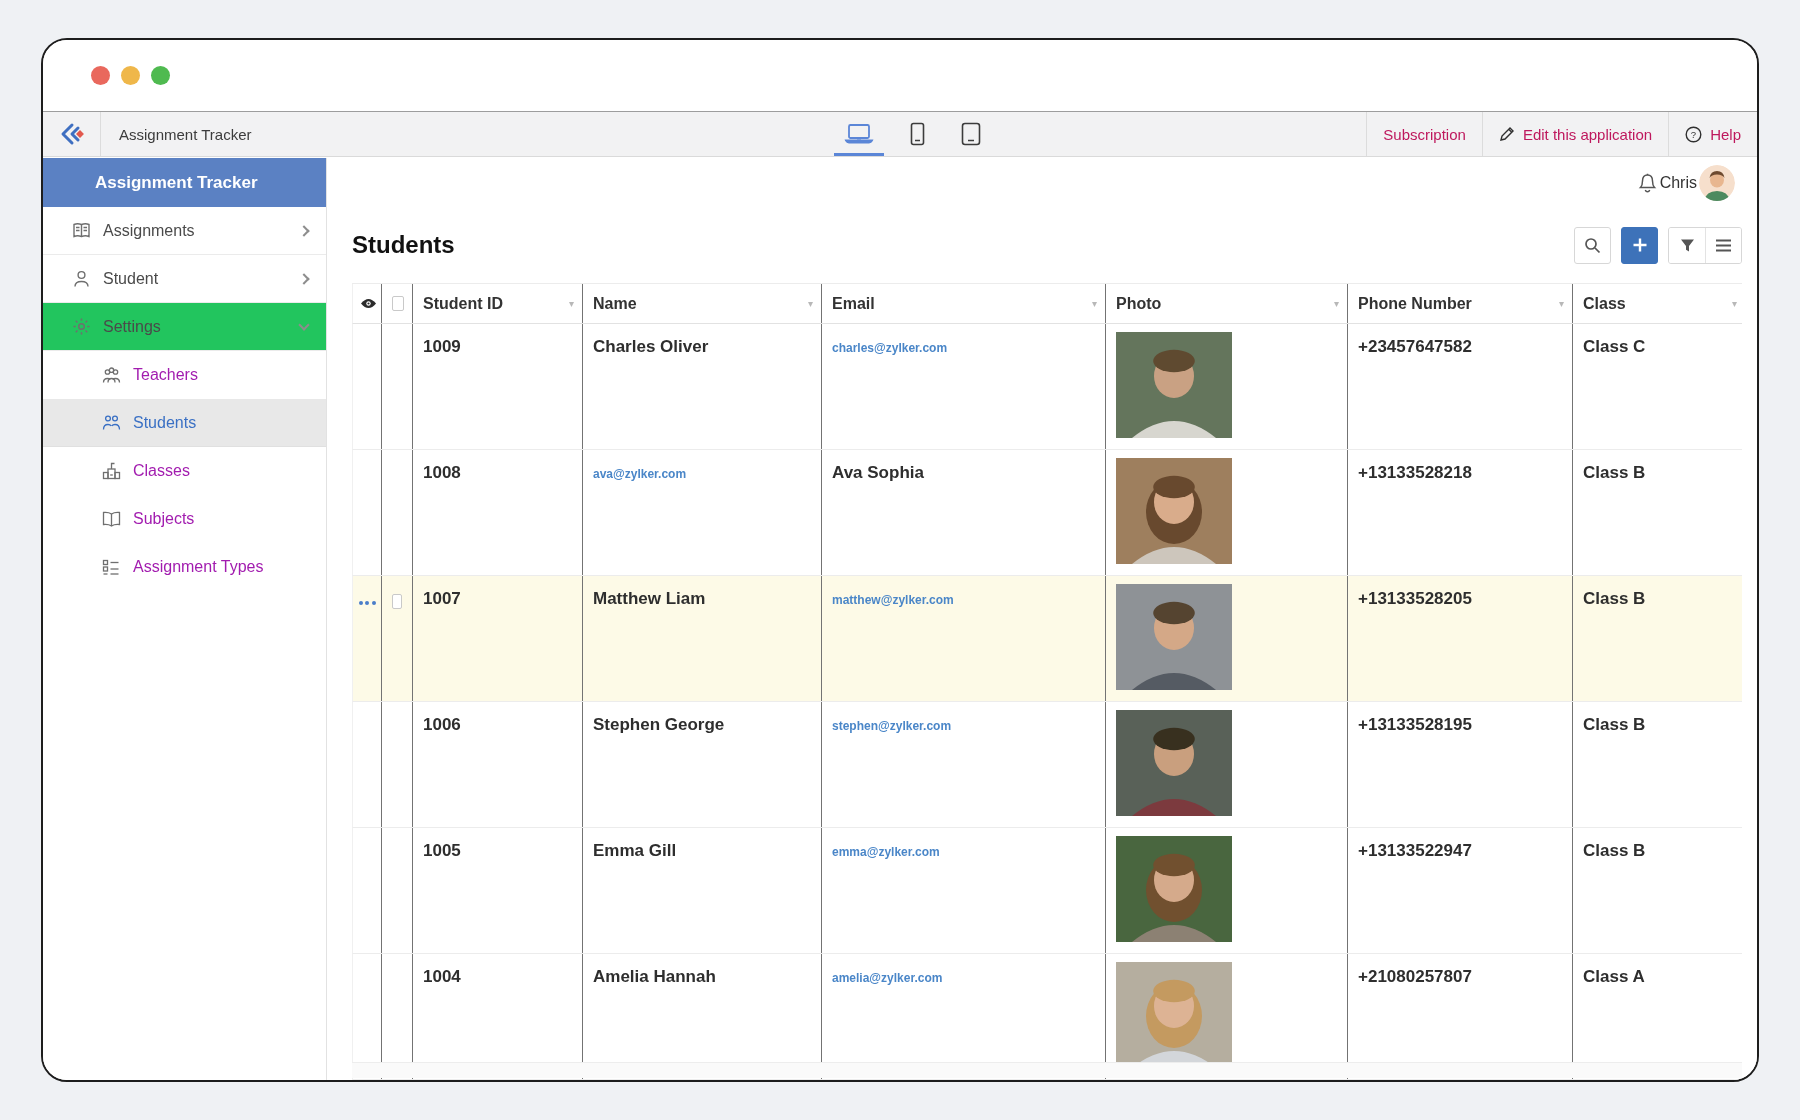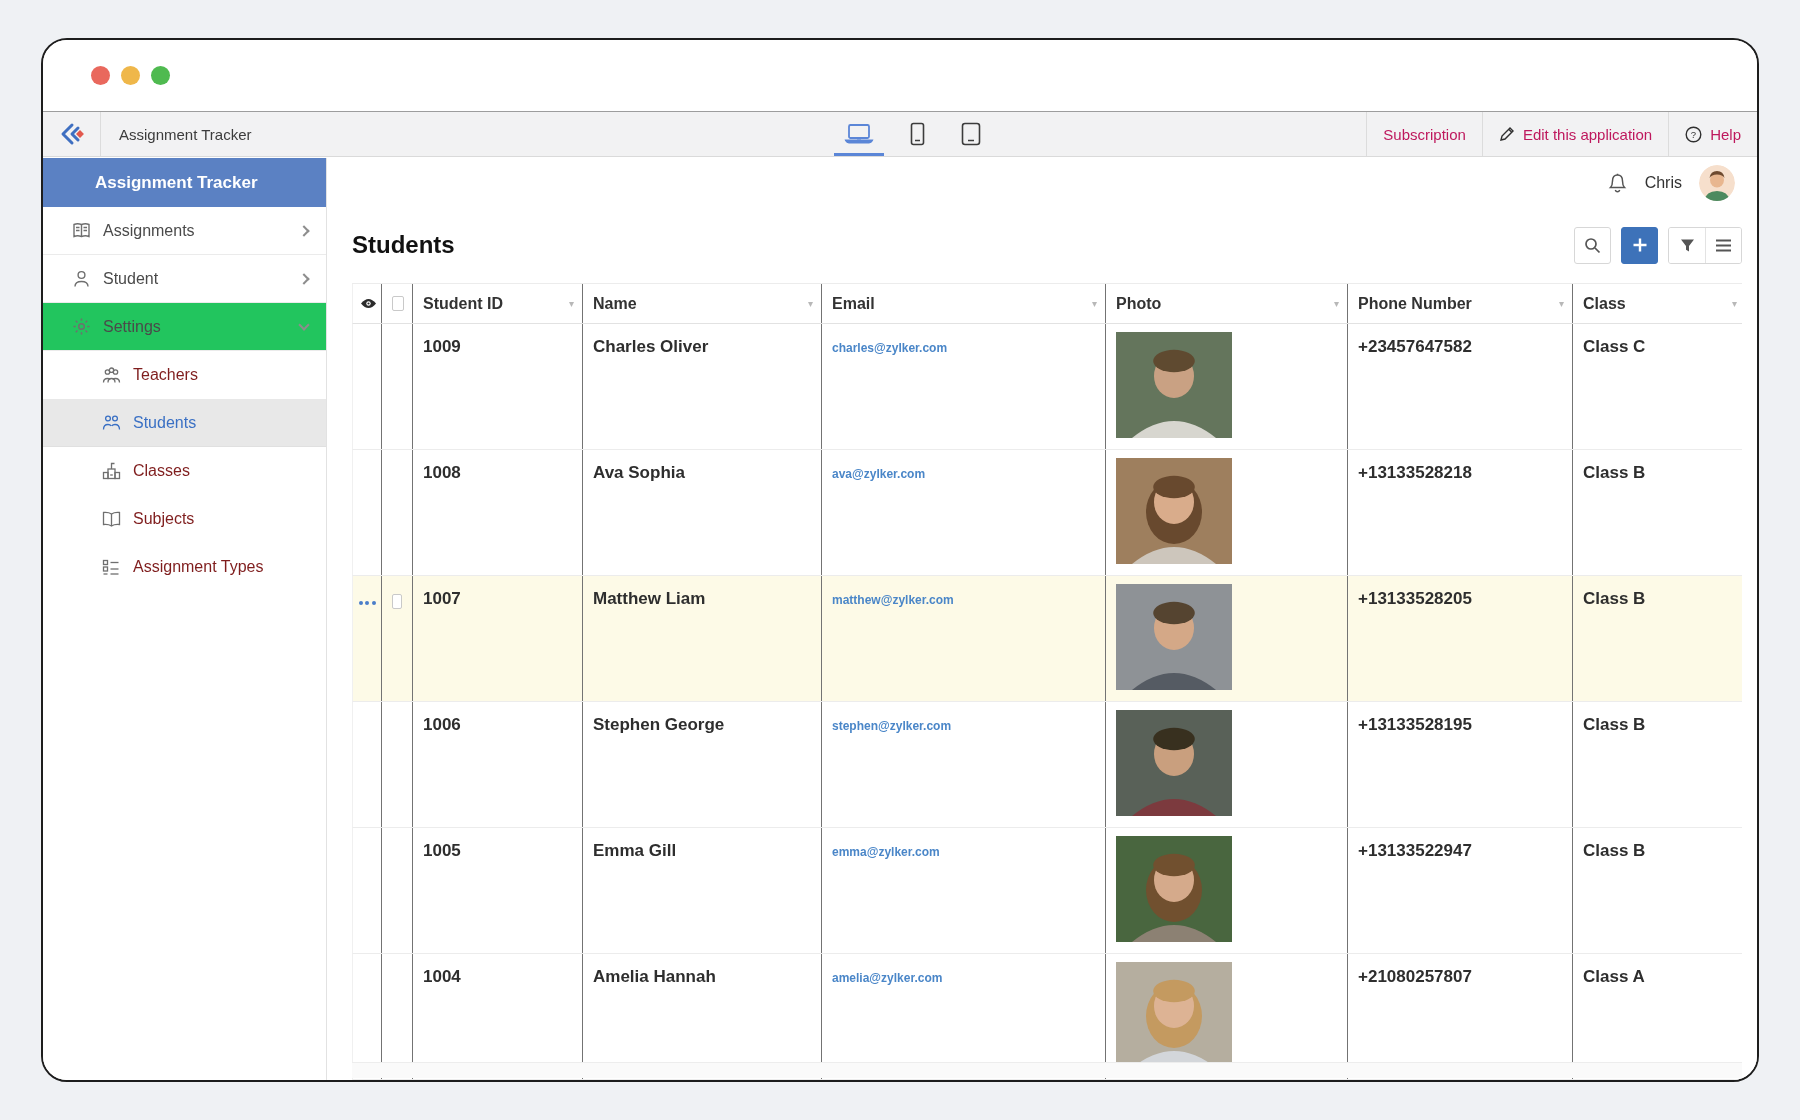--- a/index.html
+++ b/index.html
@@ -51,29 +51,29 @@
     font-size:16px; color:#4a4a4a; cursor:pointer;
   }
   .nav-item .nav-ic{ width:20px; display:flex; justify-content:center; color:#6f6f6f; }
   .nav-item .lbl{ flex:1; }
   .chev{ width:8px; height:8px; border-right:2px solid #8d8d8d; border-bottom:2px solid #8d8d8d; }
   .chev.right{ transform:rotate(-45deg); }
   .chev.down{ transform:rotate(45deg); margin-top:-4px; }
   .nav-item.settings{ background:#22c55e; }
   .sub-item{
     height:48px; display:flex; align-items:center; gap:12px;
-    padding-left:58px; font-size:16px; color:#7f1d1d; cursor:pointer;
+    padding-left:58px; font-size:16px; color:#a21caf; cursor:pointer;
   }
   .sub-item .nav-ic{ width:20px; display:flex; justify-content:center; color:#6f6f6f; }
   .sub-item.active{ background:#e8e8e8; color:#3a70c4; border-bottom:1px solid #e0e0e0; }
   .sub-item.active .nav-ic{ color:#3a70c4; }
 
   
   .main{ position:absolute; top:118px; left:284px; right:0; bottom:0; background:#fff; }
-  .userbar{ height:49px; display:flex; align-items:center; justify-content:flex-end; gap:17px; padding-right:22px; }
+  .userbar{ height:49px; display:flex; align-items:center; justify-content:flex-end; gap:2px; padding-right:22px; }
   .username{ font-size:16px; color:#333; }
   .avatar{ width:36px; height:36px; border-radius:50%; overflow:hidden; cursor:pointer; }
 
   .page{ margin:0 15px 0 25px; }
   .page-header{ height:77px; display:flex; align-items:center; justify-content:space-between; border-bottom:1px solid #ececec; }
   .page-title{ font-size:24px; font-weight:600; color:#111; }
   .toolbar{ display:flex; gap:10px; align-items:center; }
   .tbtn{ width:37px; height:37px; background:#fff; border:1px solid #d7d7d7; border-radius:3px;
          display:flex; align-items:center; justify-content:center; cursor:pointer; }
   .tbtn.primary{ background:#3d72b9; border-color:#3d72b9; }
@@ -397,22 +397,22 @@
           </svg>
         </div>
         <div class="cell">+23457647582</div>
         <div class="cell">Class C</div>
       </div>
 
       <div class="grid-row body">
         <div class="cell c-center"></div>
         <div class="cell c-center"></div>
         <div class="cell">1008</div>
+        <div class="cell email"><a>ava@zylker.com</a></div>
         <div class="cell">Ava Sophia</div>
-        <div class="cell email"><a>ava@zylker.com</a></div>
         <div class="cell photo-cell">
           <svg class="photo" viewBox="0 0 58 53">
             <rect width="58" height="53" fill="#9e7f5e"></rect>
             <ellipse cx="29" cy="27" rx="14" ry="16" fill="#68492e"></ellipse>
             <ellipse cx="29" cy="22" rx="10" ry="11" fill="#d9ac8b"></ellipse>
             <ellipse cx="29" cy="14.5" rx="10.4" ry="5.6" fill="#68492e"></ellipse>
             <path d="M8 53 Q29 36 50 53 Z" fill="#cdc6bc"></path>
           </svg>
         </div>
         <div class="cell">+13133528218</div>

